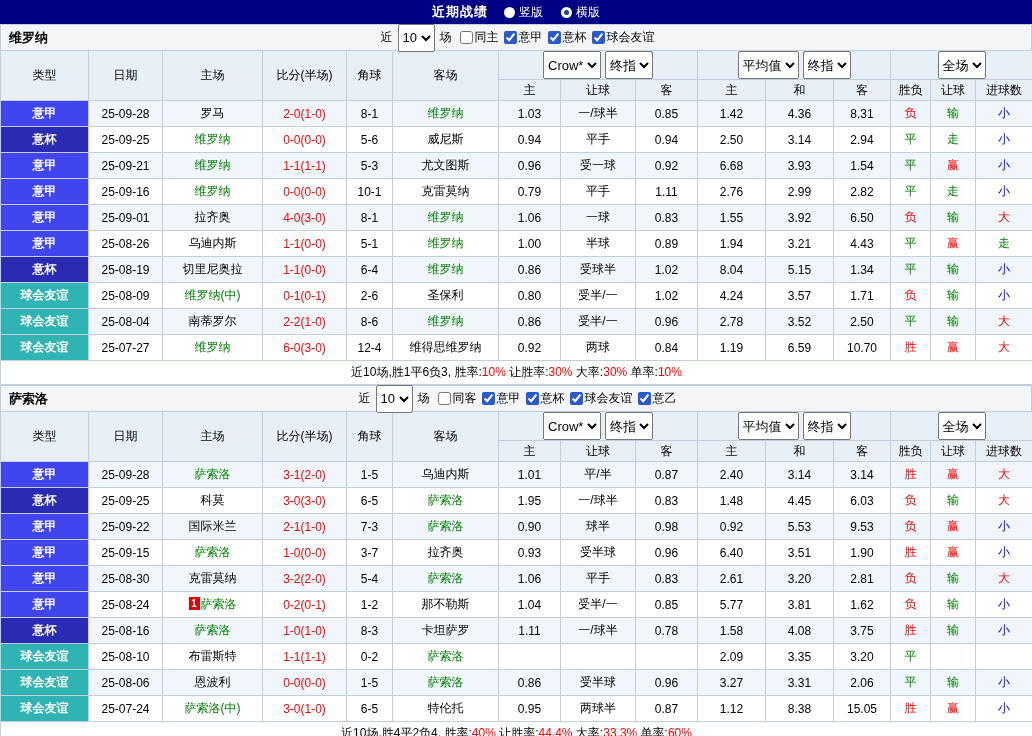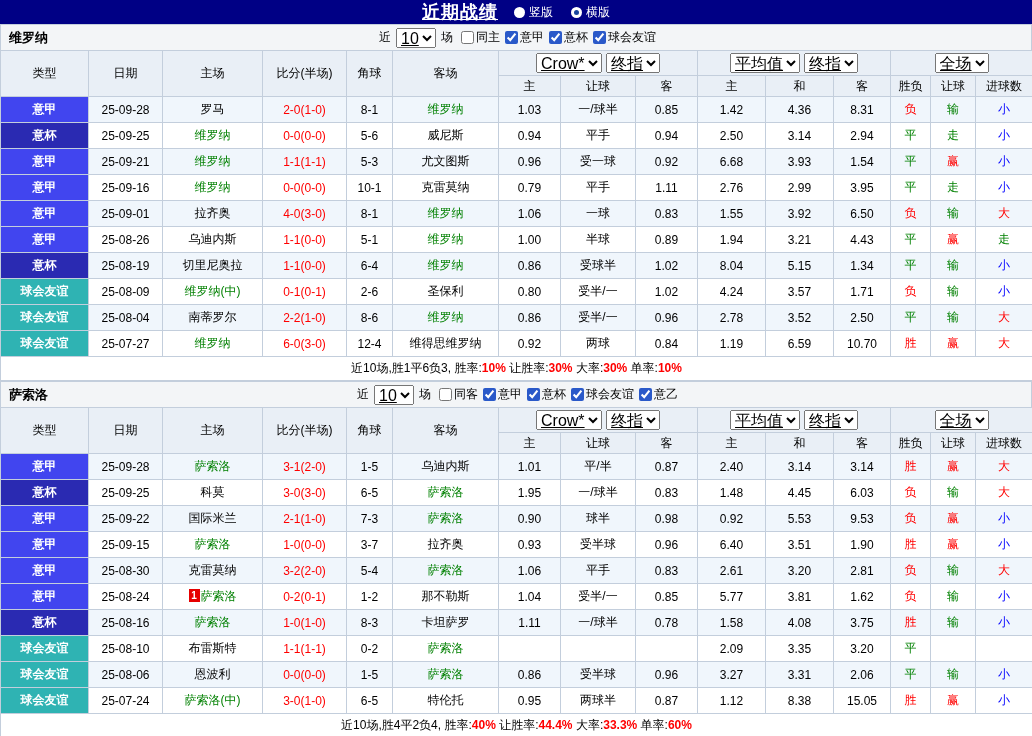--- a/index.html
+++ b/index.html
@@ -12,21 +12,21 @@
   }
   .topbar {
     height:24px;
     background:var(--topbar-bg,#000085);
     color:#fff;
     display:flex;
     align-items:center;
     justify-content:center;
     gap:16px;
   }
-  .topbar .title { font-weight:bold; font-size:18px; letter-spacing:1px;text-decoration:underline; }
+  .topbar .title { font-weight:bold; font-size:13px; letter-spacing:1px; }
   .radios { display:flex; gap:18px; align-items:center; }
   .radio-label { display:inline-flex; align-items:center; gap:4px; cursor:pointer; }
   .radio {
     width:11px; height:11px; border-radius:50%;
     background:#fff; position:relative; display:inline-block;
   }
   .radio.selected::after {
     content:""; position:absolute; left:3px; top:3px;
     width:5px; height:5px; border-radius:50%; background:#18449e;
   }
@@ -38,40 +38,40 @@
     border-bottom:none;
     display:flex;
     align-items:center;
     position:relative;
   }
   .team-name { position:absolute; left:8px; font-weight:bold; font-size:13px; }
   .filter-controls { margin:0 auto; display:flex; align-items:center; }
   .flabel { margin:0 3px; }
   .cb-label { display:inline-flex; align-items:center; margin-left:5px; cursor:pointer; }
   .cb-label input { margin:0 2px 0 0; width:13px; height:13px; accent-color:#2a59c9; }
-  select { font-size:16px; font-family:inherit; height:20px; margin:0 2px;text-decoration:underline; }
+  select { font-size:13px; font-family:inherit; height:28px; margin:0 2px; }
 
   table.results-table { width:1032px; border-collapse:collapse; table-layout:fixed; }
   .results-table th, .results-table td {
     border:1px solid #C3CEDC;
     text-align:center;
     padding:0 1px;
     white-space:nowrap;
     overflow:hidden;
     vertical-align:middle;
   }
   thead th { background:#E9EFF6; font-weight:normal; }
   tr.h1 th { height:25px; }
   tr.h2 th { height:21px; }
   tbody.data td { height:26px; background:#fff; }
   tbody.data tr:nth-child(odd) td { background:#F0F6FC; }
   td.type { color:#fff; font-weight:bold; }
   .green { color:var(--team-green,#008000); }
   td.score { color:var(--score-red,#ff0000); }
-  .red-text { color:var(--score-red,#ff0000);font-weight:bold; }
+  .red-text { color:var(--score-red,#ff0000); }
   tr.summary td { height:24px; background:#fff; }
   .card-badge {
     display:inline-block;
     background:var(--card-red,#e60000);
     color:#fff;
     width:11px; height:13px; line-height:13px;
     font-size:10px; font-weight:bold;
     margin-right:1px;
     vertical-align:1px;
   }
@@ -218,21 +218,21 @@
             <td>25-09-16</td>
             <td class="green"><span>维罗纳</span></td>
             <td class="score">0-0(0-0)</td>
             <td>10-1</td>
             <td>克雷莫纳</td>
             <td>0.79</td>
             <td>平手</td>
             <td>1.11</td>
             <td>2.76</td>
             <td>2.99</td>
-            <td>3.95</td>
+            <td>2.82</td>
             <td class="res" style="color: rgb(0, 128, 0);">平</td>
             <td class="res" style="color: rgb(0, 128, 0);">走</td>
             <td class="res" style="color: rgb(0, 0, 255);">小</td>
           </tr>
           <tr class="data-row">
             <td class="type" style="background: rgb(65, 69, 239);">意甲</td>
             <td>25-09-01</td>
             <td><span>拉齐奥</span></td>
             <td class="score">4-0(3-0)</td>
             <td>8-1</td>

